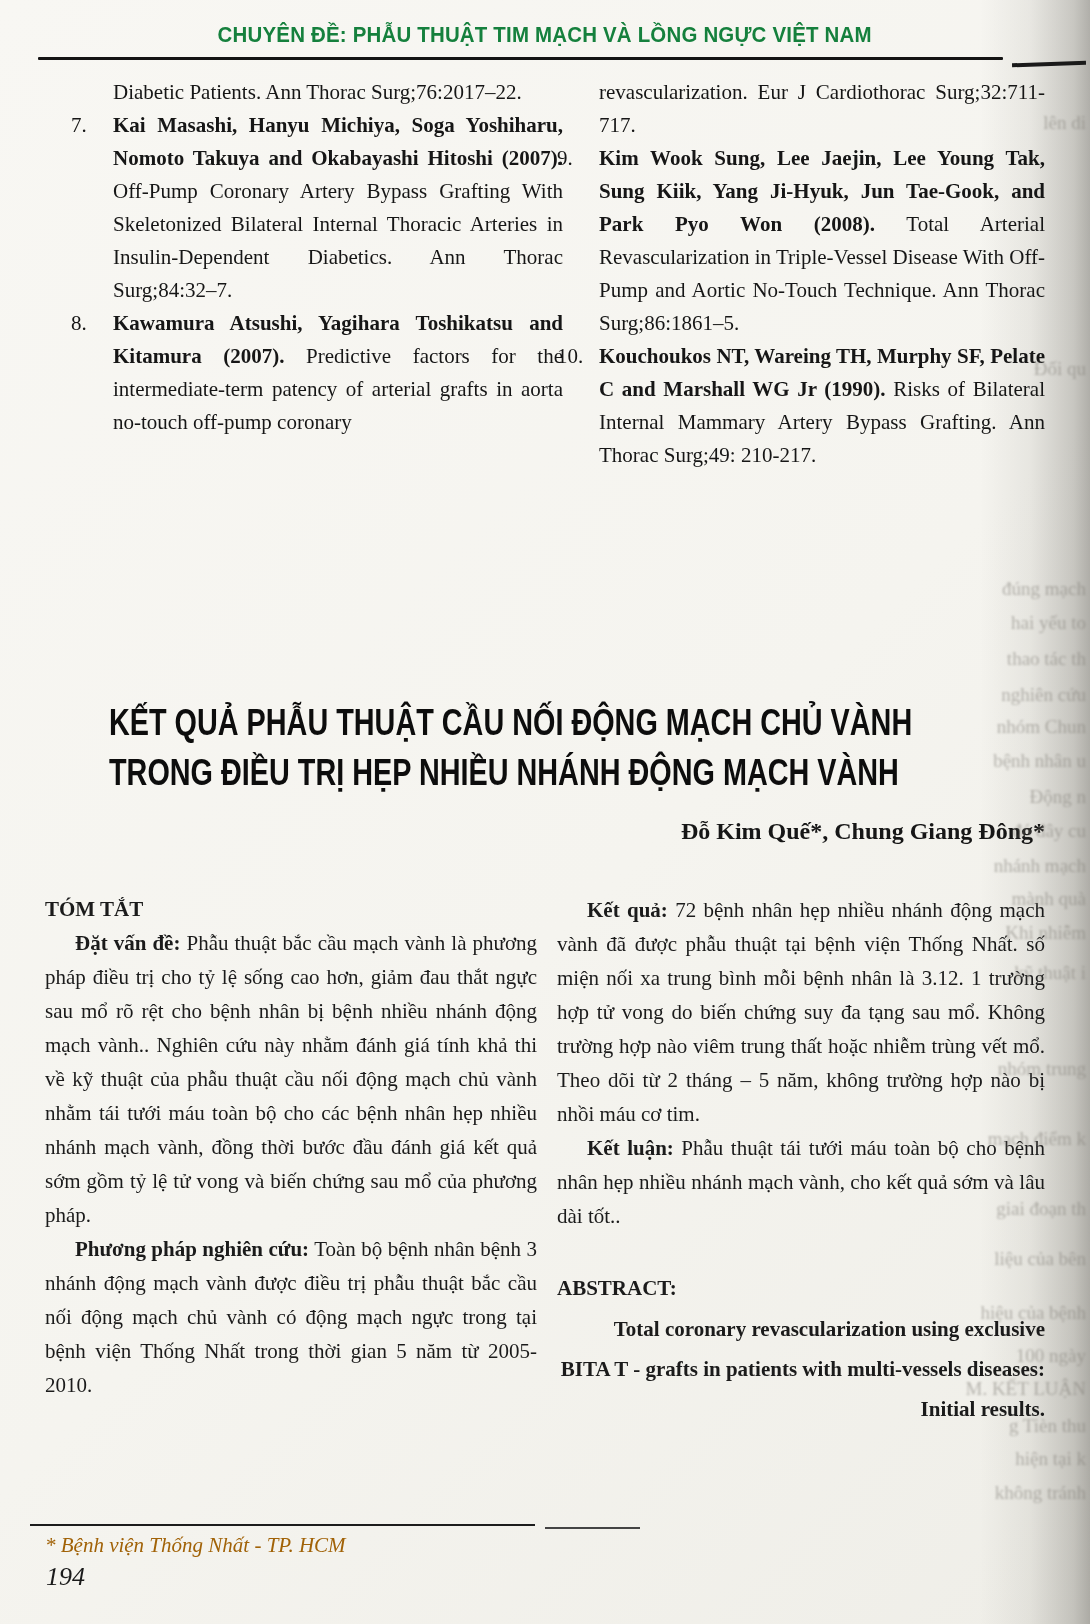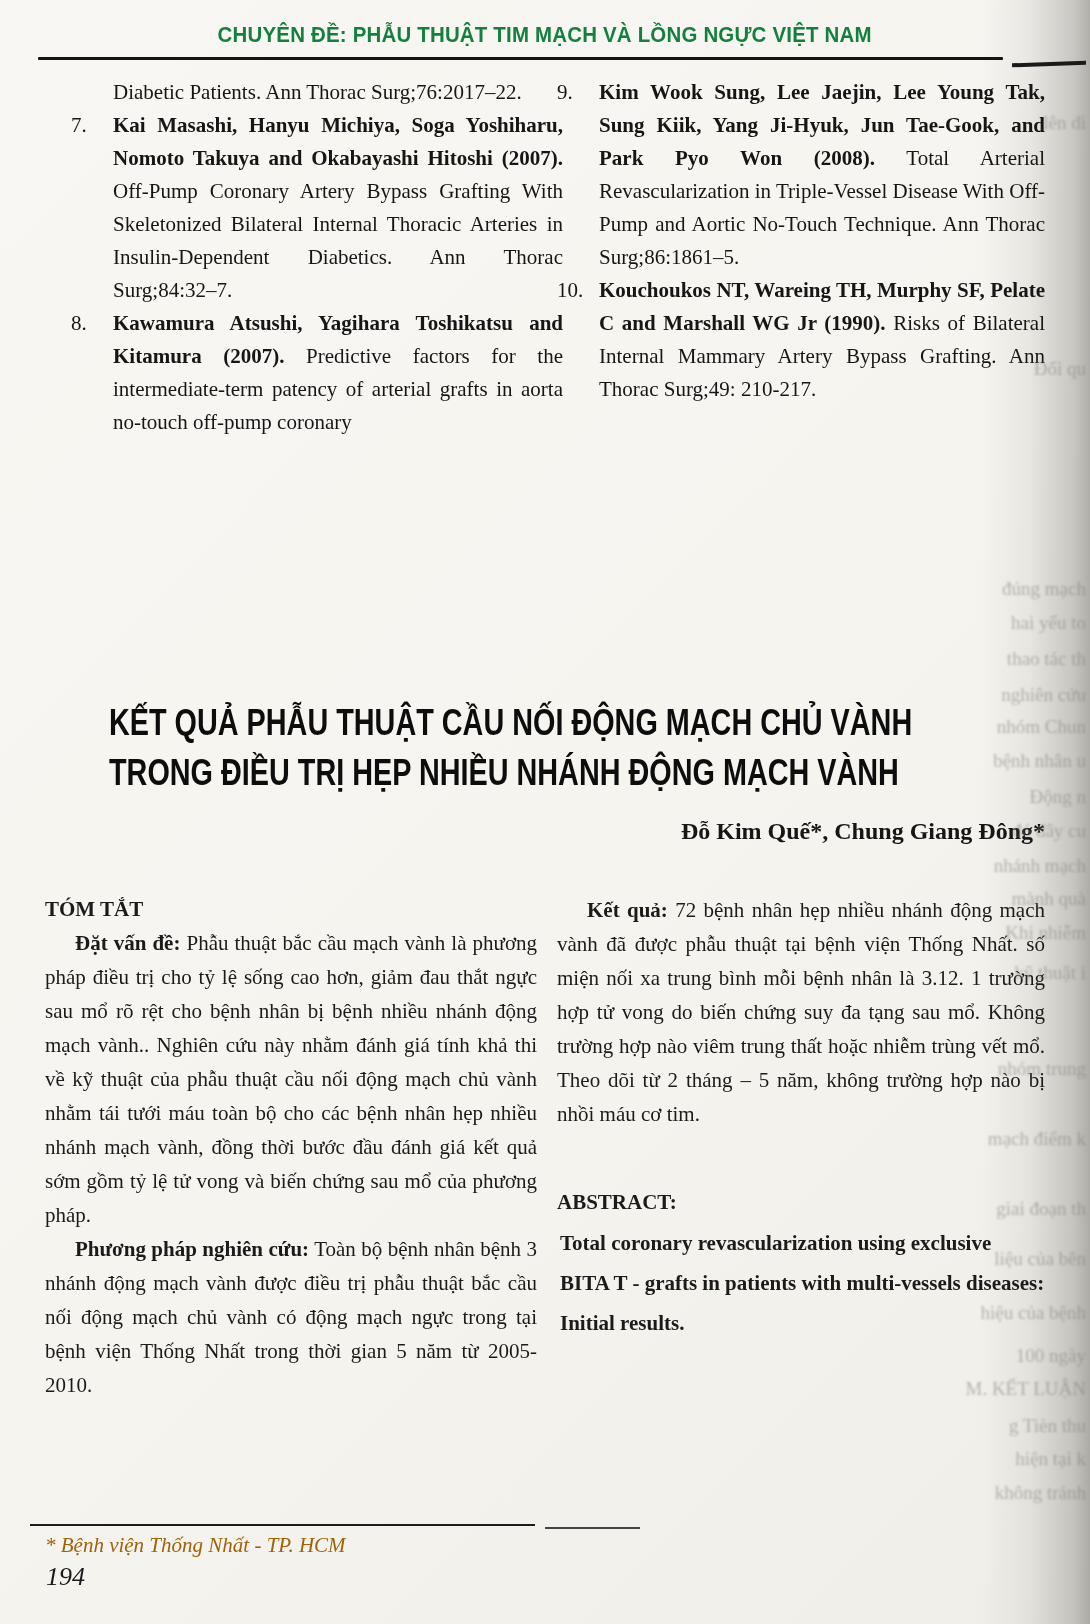--- a/index.html
+++ b/index.html
@@ -56,23 +56,23 @@
     position:absolute;
     font-family:Liberation Serif, serif;
     font-size:21px;line-height:34px;color:#1b1b1b;
     text-align:justify;
   }
   .col-left{top:892px;left:45px;width:492px;}
   .col-right{top:893px;left:557px;width:488px;}
   .sec-heading{font-weight:bold;margin:0 0 0 0;text-align:left;}
   .body-par{margin:0;text-indent:30px;}
   .body-par b{font-weight:bold;}
-  .abstract-heading{font-weight:bold;margin:54px 0 0 0;text-align:left;}
+  .abstract-heading{font-weight:bold;margin:38px 0 0 0;text-align:left;}
   .abstract-title{
-    margin:4px 0 0 3px;text-align:left;font-weight:bold;line-height:40px;text-indent:0;
+    margin:4px 0 0 3px;text-align:right;font-weight:bold;line-height:40px;text-indent:0;
   }
   .force-last-justify{text-align-last:justify;}
 
   
   .footnote-rule{position:absolute;top:1524px;left:30px;width:505px;height:2px;background:#1c1c1c;}
   .footnote-rule2{position:absolute;top:1527px;left:545px;width:95px;height:2px;background:#444;}
   .footnote{
     position:absolute;top:1533px;left:45px;
     font-family:"Liberation Serif", serif;font-style:italic;
     font-size:21px;color:#a16207;
@@ -106,20 +106,23 @@
     <span class="ref-num">7.</span>
     <span class="ref-body"><span class="ref-bold">Kai Masashi, Hanyu Michiya, Soga Yoshiharu, Nomoto Takuya and Okabayashi Hitoshi (2007).</span> <span>Off-Pump Coronary Artery Bypass Grafting With Skeletonized Bilateral Internal Thoracic Arteries in Insulin-Dependent Diabetics. Ann Thorac Surg;84:32–7.</span></span>
   </div>
   <div class="ref-item">
     <span class="ref-num">8.</span>
     <span class="ref-body"><span class="ref-bold">Kawamura Atsushi, Yagihara Toshikatsu and Kitamura (2007).</span> <span>Predictive factors for the intermediate-term patency of arterial grafts in aorta no-touch off-pump coronary</span></span>
   </div>
 </div>
 
 <div class="refs-col refs-right">
+  <div class="ref-cont">
+    <span>revascularization. Eur J Cardiothorac Surg;32:711-717.</span>
+  </div>
   <div class="ref-item">
     <span class="ref-num">9.</span>
     <span class="ref-body"><span class="ref-bold">Kim Wook Sung, Lee Jaejin, Lee Young Tak, Sung Kiik, Yang Ji-Hyuk, Jun Tae-Gook, and Park Pyo Won (2008).</span> <span>Total Arterial Revascularization in Triple-Vessel Disease With Off-Pump and Aortic No-Touch Technique. Ann Thorac Surg;86:1861–5.</span></span>
   </div>
   <div class="ref-item">
     <span class="ref-num">10.</span>
     <span class="ref-body"><span class="ref-bold">Kouchoukos NT, Wareing TH, Murphy SF, Pelate C and Marshall WG Jr (1990).</span> <span>Risks of Bilateral Internal Mammary Artery Bypass Grafting. Ann Thorac Surg;49: 210-217.</span></span>
   </div>
 </div>
 
@@ -131,20 +134,21 @@
 <div class="authors">Đỗ Kim Quế*, Chung Giang Đông*</div>
 
 <div class="body-col col-left">
   <p class="sec-heading">TÓM TẮT</p>
   <p class="body-par"><b>Đặt vấn đề:</b> <span>Phẫu thuật bắc cầu mạch vành là phương pháp điều trị cho tỷ lệ sống cao hơn, giảm đau thắt ngực sau mổ rõ rệt cho bệnh nhân bị bệnh nhiều nhánh động mạch vành.. Nghiên cứu này nhằm đánh giá tính khả thi về kỹ thuật của phẫu thuật cầu nối động mạch chủ vành nhằm tái tưới máu toàn bộ cho các bệnh nhân hẹp nhiều nhánh mạch vành, đồng thời bước đầu đánh giá kết quả sớm gồm tỷ lệ tử vong và biến chứng sau mổ của phương pháp.</span></p>
   <p class="body-par"><b>Phương pháp nghiên cứu:</b> <span>Toàn bộ bệnh nhân bệnh 3 nhánh động mạch vành được điều trị phẫu thuật bắc cầu nối động mạch chủ vành có động mạch ngực trong  tại bệnh viện Thống Nhất trong thời gian 5 năm  từ 2005-2010.</span></p>
 </div>
 
 <div class="body-col col-right">
   <p class="body-par"><b>Kết quả:</b> <span>72 bệnh nhân hẹp nhiều nhánh động mạch vành đã được phẫu thuật tại bệnh viện Thống Nhất. số miện nối xa trung bình mỗi bệnh nhân là 3.12. 1 trường hợp tử vong do biến chứng suy đa tạng sau mổ. Không trường hợp nào viêm trung thất hoặc nhiễm trùng vết mổ. Theo dõi từ 2 tháng – 5 năm, không trường hợp nào bị nhồi máu cơ tim.</span></p>
+  <p class="body-par"><b>Kết luận:</b> <span>Phẫu thuật tái tưới máu toàn bộ cho bệnh nhân hẹp nhiều nhánh mạch vành, cho kết quả sớm  và lâu dài tốt..</span></p>
   <p class="abstract-heading">ABSTRACT:</p>
   <p class="abstract-title">Total coronary revascularization using exclusive BITA T - grafts in patients with multi-vessels diseases: Initial results.</p>
 </div>
 
 <div class="footnote-rule"></div>
 <div class="footnote-rule2"></div>
 <div class="footnote">* Bệnh viện Thống Nhất - TP. HCM</div>
 <div class="page-number">194</div>
 
 <span class="bleed" style="top:112px">lên di</span>

